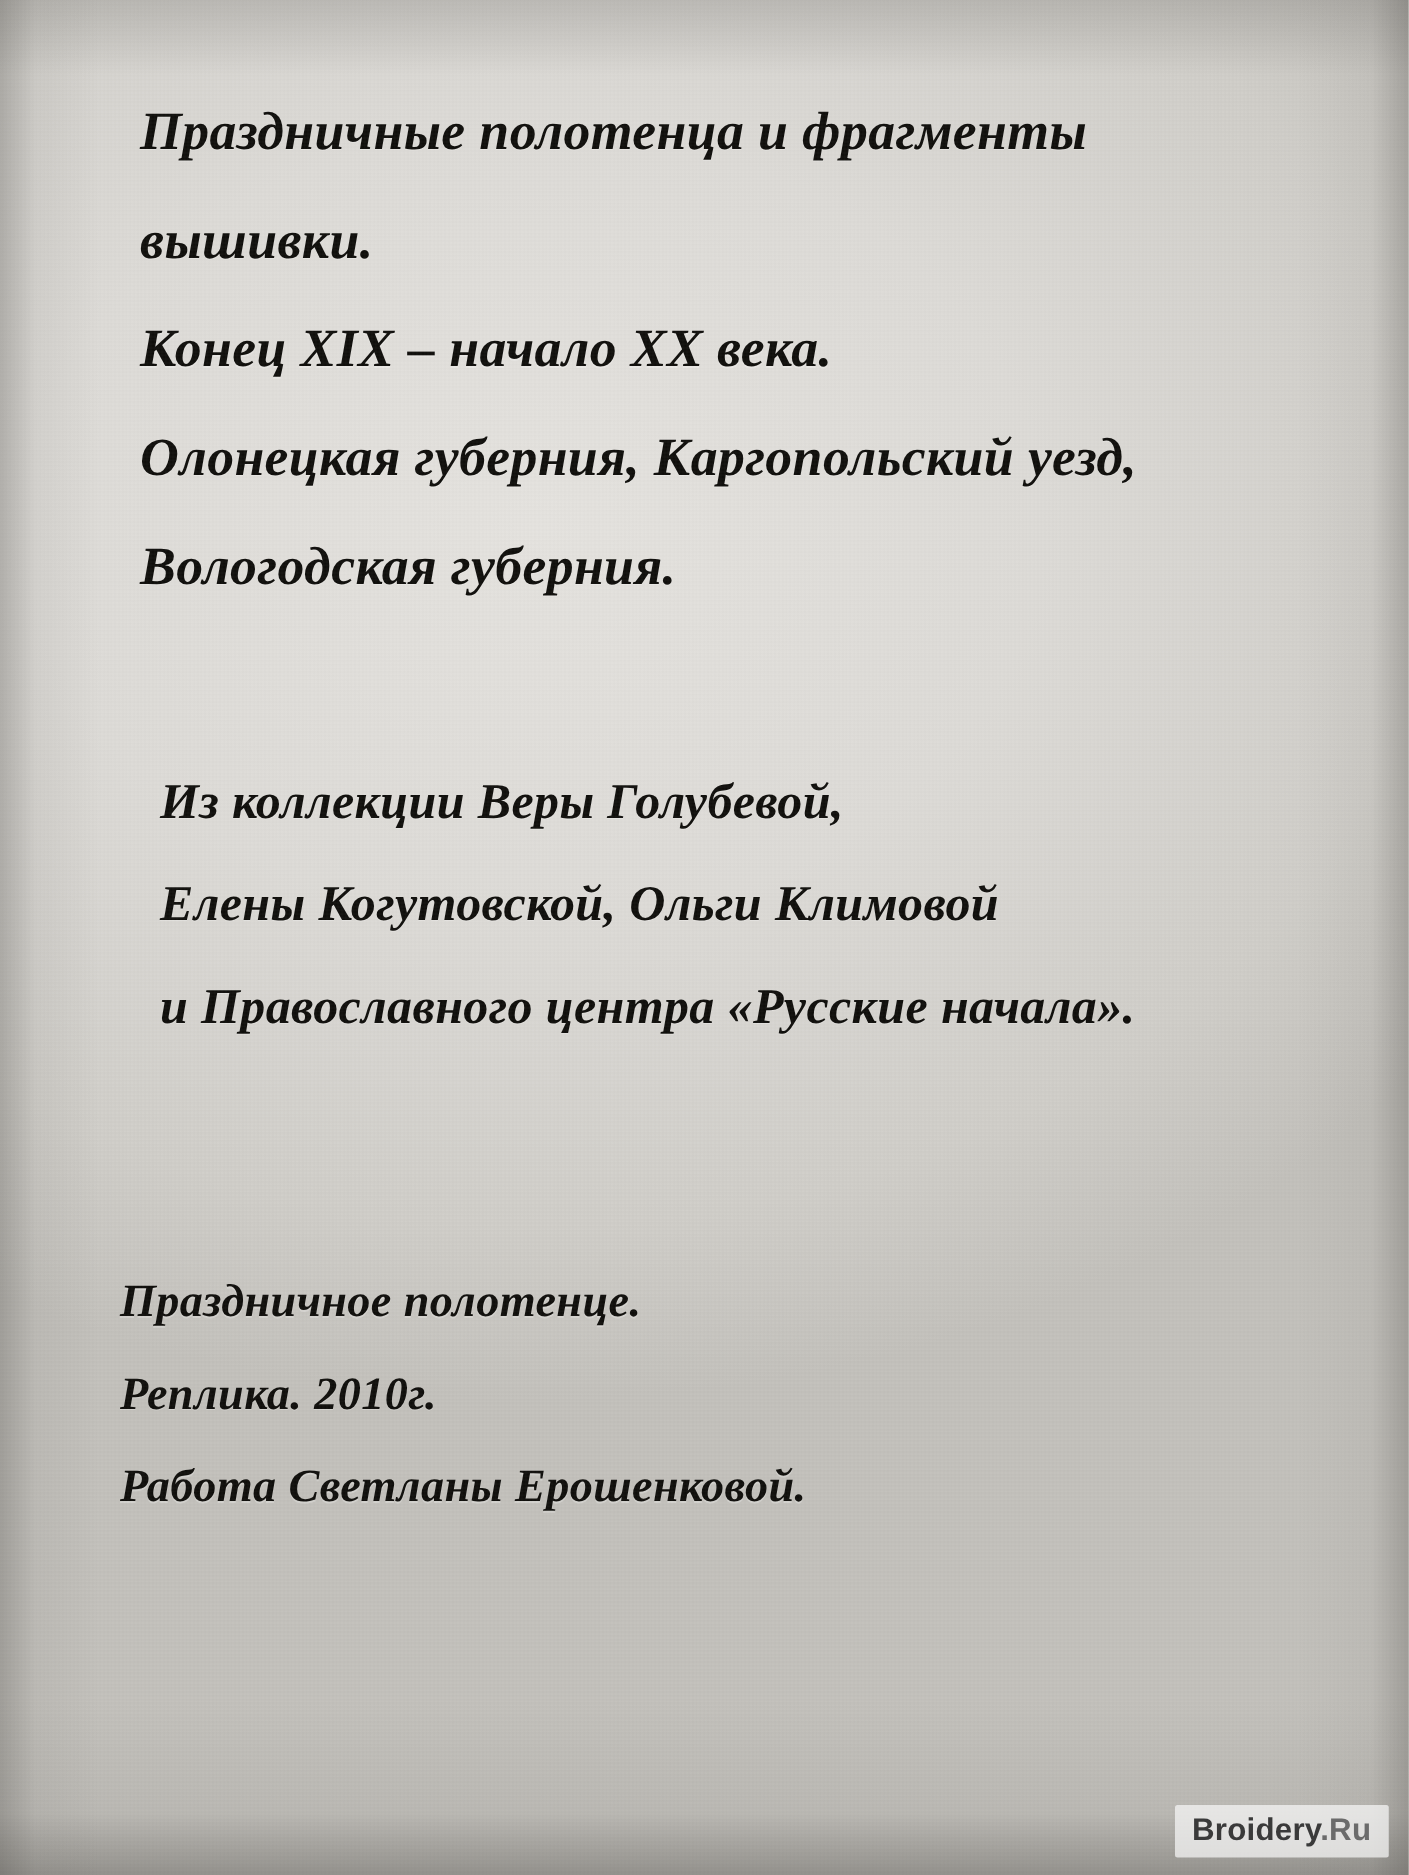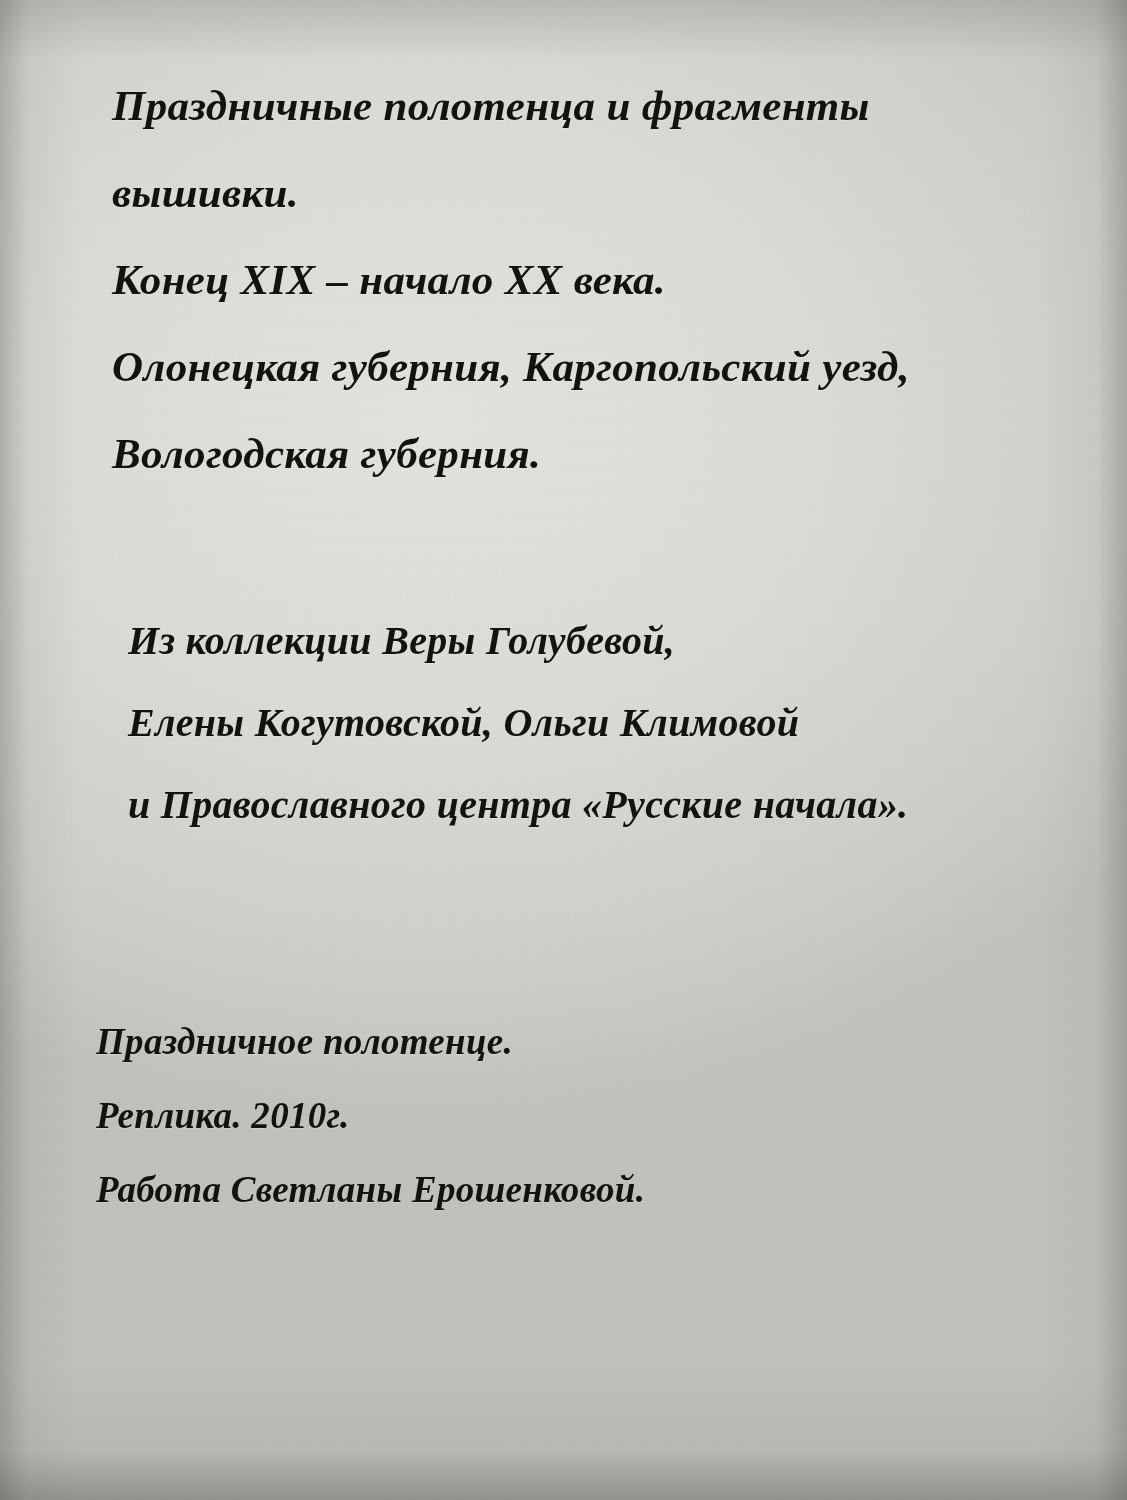--- a/index.html
+++ b/index.html
@@ -105,14 +105,15 @@
 
   <div class="text-block" id="block-item">
     <div class="line">Праздничное полотенце.</div>
     <div class="line">Реплика. 2010г.</div>
     <div class="line">Работа Светланы Ерошенковой.</div>
   </div>
 
   <div class="paper-grain"></div>
   <div class="vignette"></div>
 
+  <div class="watermark"><span>Broidery</span><span class="dom">.Ru</span></div>
 
 </div>
 
 </body></html>

